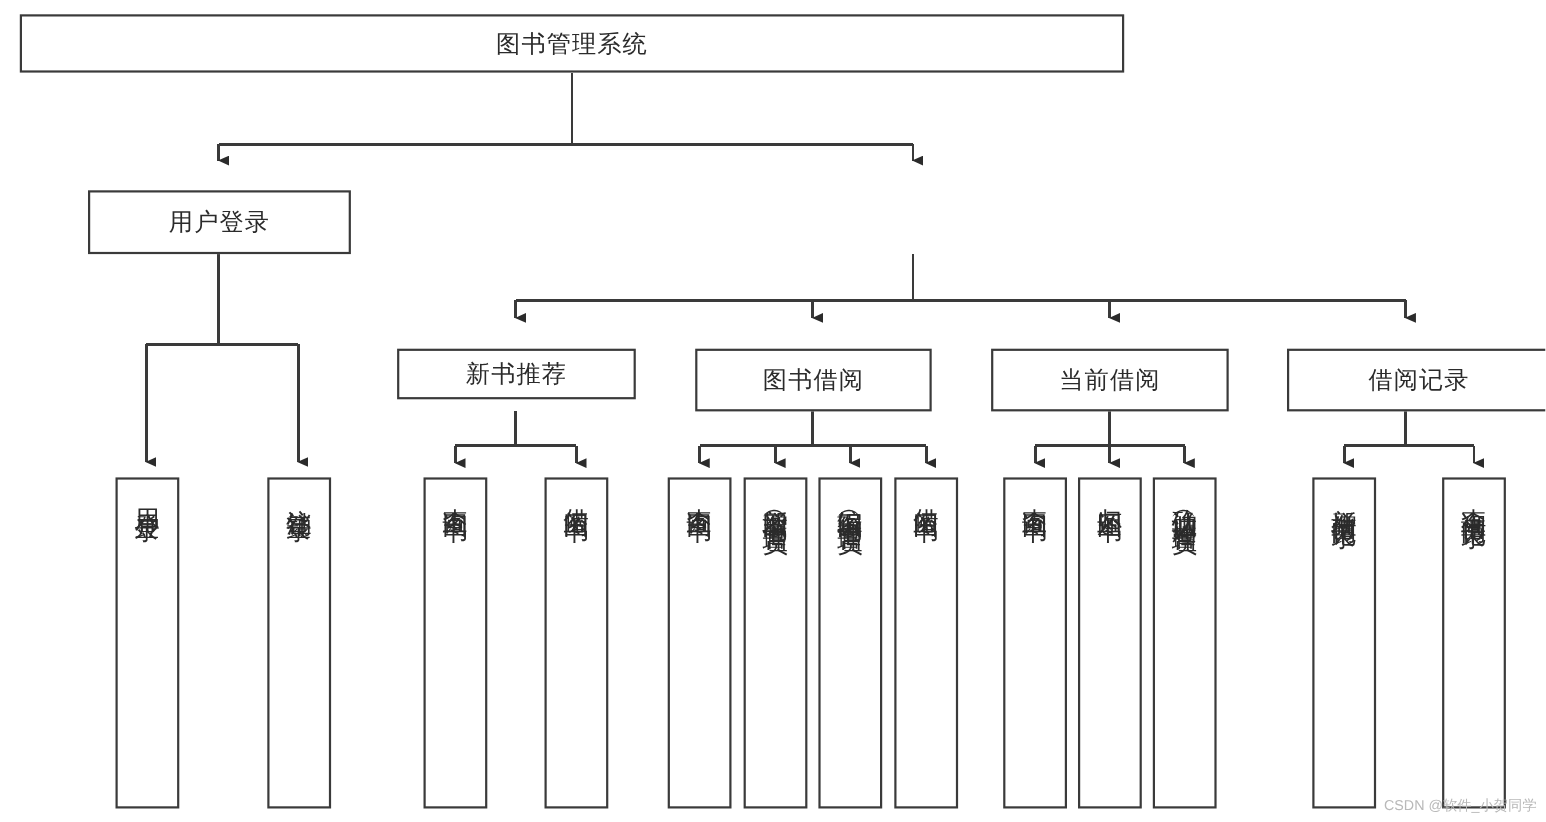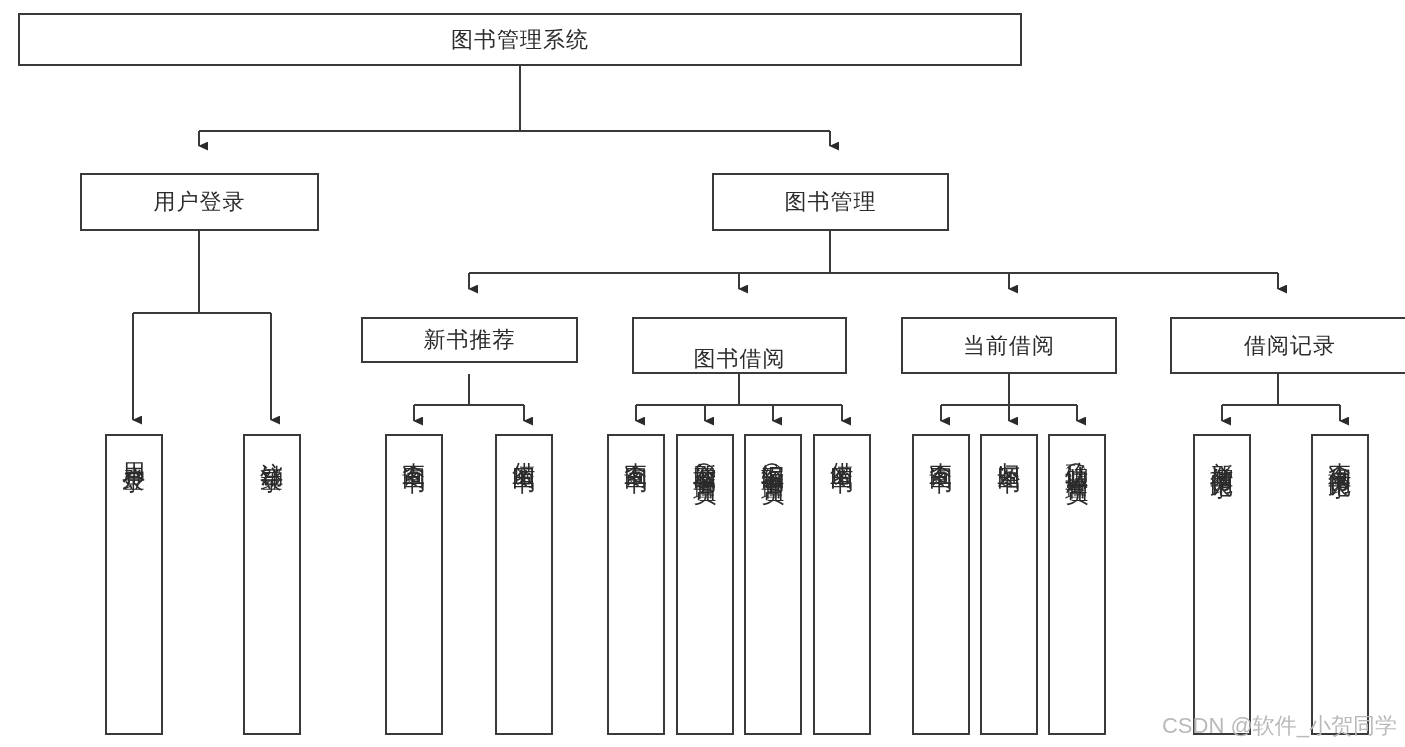--- a/index.html
+++ b/index.html
@@ -55,21 +55,21 @@
     text-orientation: upright;
     font-size: 23px;
     line-height: 1.06;
     letter-spacing: 3px;
     white-space: nowrap;
   }
   .watermark {
     position: absolute;
     right: 8px;
     bottom: 6px;
-    font-size: 22px;
+    font-size: 13px;
     color: #b9b9b9;
     white-space: nowrap;
     z-index: 5;
     font-family: "Liberation Sans", "DejaVu Sans", sans-serif;
   }
 </style>
 </head>
 <body>
 
 <div id="diagram-canvas">
@@ -124,28 +124,25 @@
     </g>
   </svg>
 
   <div class="node" style="left:18px; top:13px; width:1004px; height:53px;">
     <span class="node-label">图书管理系统</span>
   </div>
 
   <div class="node" style="left:80px; top:173px; width:239px; height:58px;">
     <span class="node-label">用户登录</span>
   </div>
-  <div class="node" style="left:712px; top:173px; width:237px; height:58px;">
-    <span class="node-label">图书管理</span>
-  </div>
 
   <div class="node" style="left:361px; top:317px; width:217px; height:46px;">
     <span class="node-label">新书推荐</span>
   </div>
-  <div class="node" style="left:632px; top:317px; width:215px; height:57px;align-items:flex-end;">
+  <div class="node" style="left:632px; top:317px; width:215px; height:57px;">
     <span class="node-label">图书借阅</span>
   </div>
   <div class="node" style="left:901px; top:317px; width:216px; height:57px;justify-content:center;">
     <span class="node-label">当前借阅</span>
   </div>
   <div class="node" style="left:1170px; top:317px; width:240px; height:57px;">
     <span class="node-label">借阅记录</span>
   </div>
 
   <div class="node leaf" style="left:105px; top:434px; width:58px; height:301px;">

